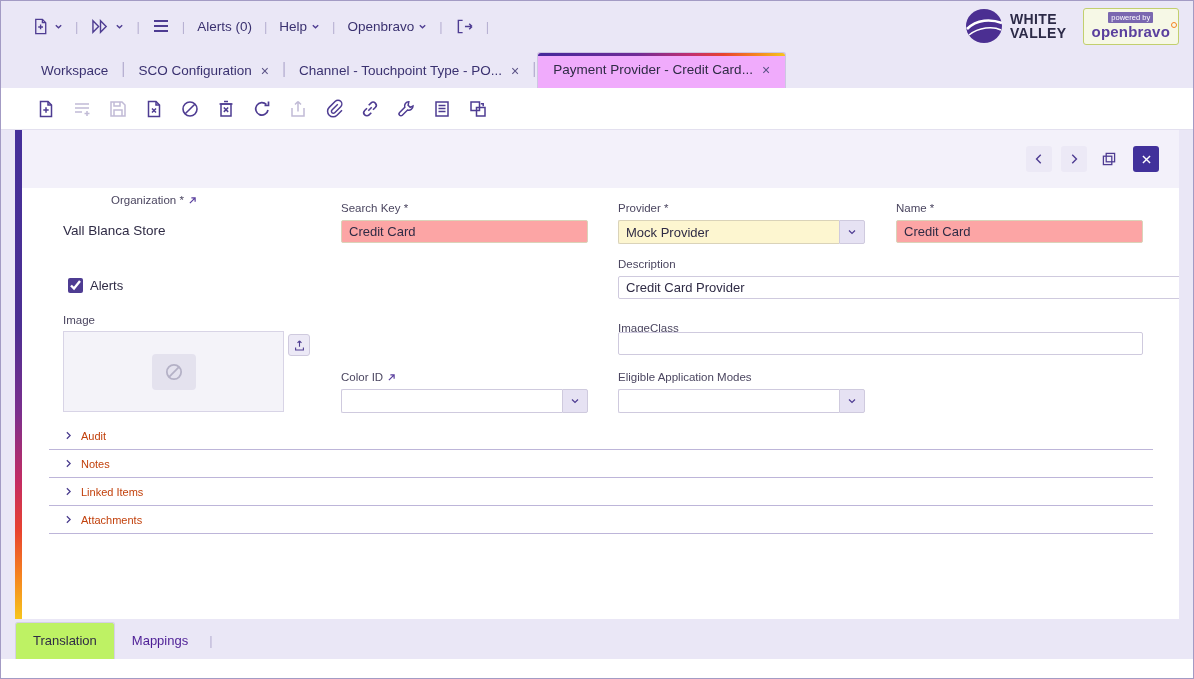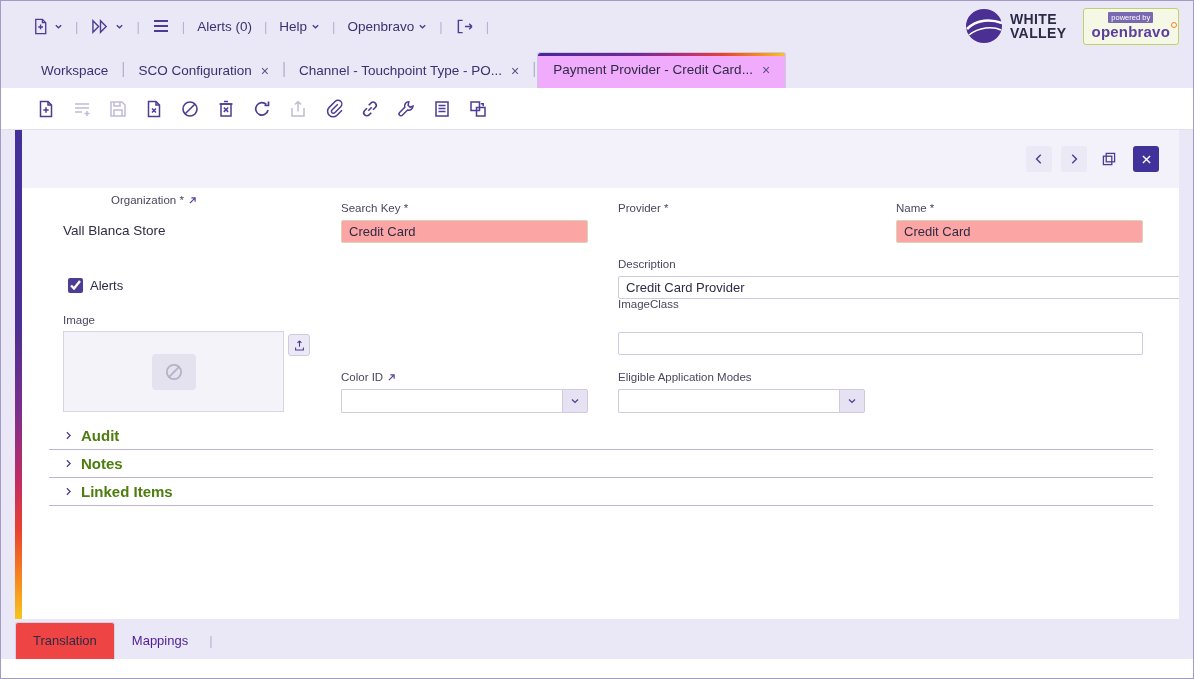--- a/index.html
+++ b/index.html
@@ -82,28 +82,28 @@
   .image-box{ position:absolute; width:221px; height:81px; background:#f4f3f9;
     border:1px solid #d8d4e6; display:flex; align-items:center; justify-content:center; }
   .img-ph{ width:44px; height:36px; background:#e4e2ee; border-radius:4px;
     display:flex; align-items:center; justify-content:center; color:#b4b1c6; }
   .upload-btn{ position:absolute; width:22px; height:22px; background:#ece9f6; border:1px solid #cfcade;
     border-radius:3px; display:flex; align-items:center; justify-content:center; color:#4e3c92; cursor:pointer; }
 
   .sections{ position:absolute; left:27px; right:26px; top:292px; }
   .section-row{ height:28px; display:flex; align-items:center; gap:7px; padding-left:14px;
     border-bottom:1px solid #bdb5d9; cursor:pointer; }
-  .section-row .slabel{ font-size:15px; font-weight:bold; color:#4d7c0f; }
+  .section-row .slabel{ font-size:11px; font-weight:normal; color:#c2410c; }
   .section-row .icon{ color:#473a8c; }
 
   
   .bottom-tabs{ height:40px; flex:0 0 auto; background:#eae7f6; display:flex;
     align-items:flex-end; padding-left:14px; }
   .btab{ padding:10px 17px 11px; font-size:13px; color:#4c1d95; cursor:pointer; }
-  .btab.active{ background:#ef4444; border:1px solid #d5d0e6; border-bottom:none;
+  .btab.active{ background:#bef264; border:1px solid #d5d0e6; border-bottom:none;
     border-radius:3px 3px 0 0; color:#2f2b45; }
   .btabsep{ color:#b7b0d2; padding:0 4px 11px; font-size:13px; }
   .bottom-strip{ height:19px; flex:0 0 auto; background:#fff; }
 
   .arrow-link{ color:#5a3f9e; display:inline-flex; }
 </style>
 </head>
 <body>
 
 <div class="app">
@@ -356,20 +356,28 @@
       <div class="plain-value" style="left:41px; top:93px;">Vall Blanca Store</div>
 
       <div class="lbl-row" style="left:319px; top:72px;">
         <span class="lbl">Search Key *</span>
       </div>
       <input class="input required" style="left: 319px; top: 90px; width: 247px;" value="Credit Card">
 
       <div class="lbl-row" style="left:596px; top:72px;">
         <span class="lbl">Provider *</span>
       </div>
+      <div class="selectbox required" style="left:596px; top:90px; width:247px;">
+        <div class="sel-text">Mock Provider</div>
+        <div class="sel-btn">
+          <svg width="12" height="12" viewBox="0 0 20 20" fill="none" stroke="currentColor" stroke-width="2">
+              <path d="M5 7.5l5 5 5-5"></path>
+            </svg>
+        </div>
+      </div>
 
       <div class="lbl-row" style="left:874px; top:72px;">
         <span class="lbl">Name *</span>
       </div>
       <input class="input required" style="left: 874px; top: 90px; width: 247px;" value="Credit Card">
 
       <div class="lbl-row" style="left:596px; top:128px;">
         <span class="lbl">Description</span>
       </div>
       <input class="input" style="left: 596px; top: 146px; width: 582px;" value="Credit Card Provider">
@@ -390,21 +398,21 @@
           </svg>
         </span>
       </div>
       <span class="upload-btn" style="left:266px; top:204px;">
         <svg width="13" height="13" viewBox="0 0 20 20" fill="none" stroke="currentColor" stroke-width="1.7">
           <path d="M4 13v4h12v-4"></path>
             <path d="M10 12V3M10 3L7 6M10 3l3 3"></path>
         </svg>
       </span>
 
-      <div class="lbl-row" style="left:596px; top:168px;">
+      <div class="lbl-row" style="left:596px; top:192px;">
         <span class="lbl">ImageClass</span>
       </div>
       <input class="input" style="left: 596px; top: 202px; width: 525px;" value="">
 
       <div class="lbl-row" style="left:319px; top:241px;">
         <span class="lbl">Color ID</span>
         <span class="arrow-link">
           <svg width="9" height="9" viewBox="0 0 12 12" fill="none" stroke="currentColor" stroke-width="1.6">
               <path d="M2.5 9.5l7-7M4.5 2.5h5v5"></path>
             </svg>
@@ -449,20 +457,28 @@
           <span class="slabel">Notes</span>
         </div>
         <div class="section-row">
           <span class="icon">
             <svg width="11" height="11" viewBox="0 0 20 20" fill="none" stroke="currentColor" stroke-width="2.2">
                 <path d="M7 4l6 6-6 6"></path>
               </svg>
           </span>
           <span class="slabel">Linked Items</span>
         </div>
+        <div class="section-row">
+          <span class="icon">
+            <svg width="11" height="11" viewBox="0 0 20 20" fill="none" stroke="currentColor" stroke-width="2.2">
+                <path d="M7 4l6 6-6 6"></path>
+              </svg>
+          </span>
+          <span class="slabel">Attachments</span>
+        </div>
       </div>
     </div>
   </div>
 
   <div class="bottom-tabs">
     <span class="btab active">Translation</span>
     <span class="btab">Mappings</span>
     <span class="btabsep">|</span>
   </div>
   <div class="bottom-strip"></div>

